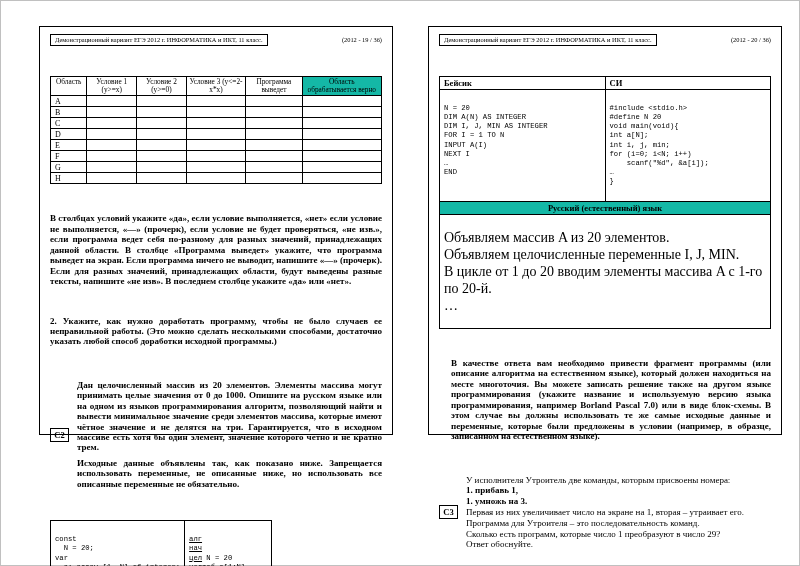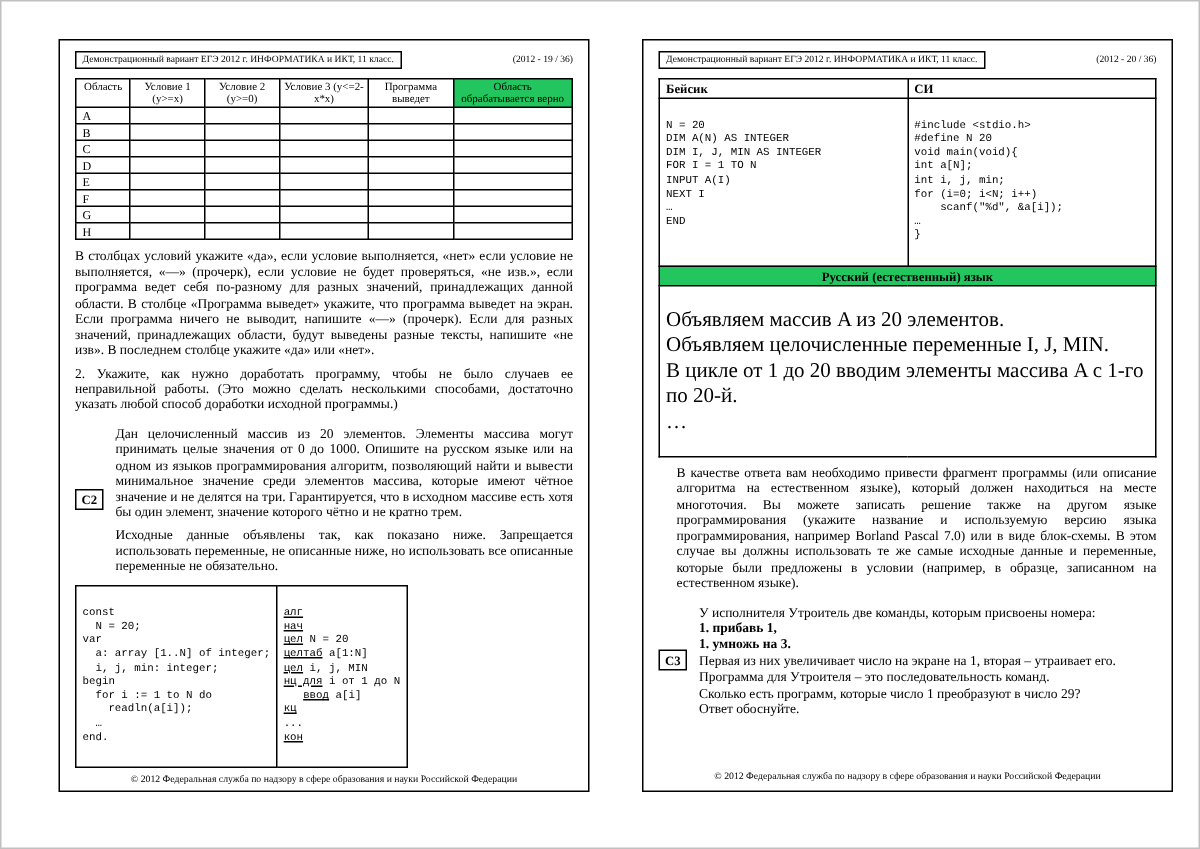--- a/index.html
+++ b/index.html
@@ -7,39 +7,39 @@
   body { font-family: "Liberation Serif", serif; color: #000; overflow: hidden; }
 
   .canvas {
     width: 800px; height: 566px;
     border: 1px solid #c0c0c0;
     display: flex; gap: 35px;
     padding: 25px 17px 18px 38px;
     background: #ffffff;
   }
   .page {
-    width: 355px; height: 502px;
+    width: 355px; height: 409px;
     border: 1px solid #000;
     background: #fff;
     padding: 7px 10px 6px 10px;
-    display: flex; flex-direction: column;
+    display: flex; flex-direction: column; gap: 24px;
   }
 
   .page-header { display: flex; align-items: flex-start; font-size: 6.4px; line-height: 1.2; margin-bottom: 6px; }
   .header-box { border: 1px solid #000; padding: 1px 4px; }
   .header-page { margin-left: auto; padding-top: 2px; white-space: nowrap; }
 
   table { border-collapse: collapse; }
 
   .cond-table { width: 100%; font-size: 7.3px; }
   .cond-table th { border: 1px solid #000; padding: 1px 2px; font-weight: normal; text-align: center; vertical-align: top; line-height: 1.15; }
   .cond-table td { border: 1px solid #000; height: 11px; font-size: 8px; text-align: left; padding: 0 0 0 4px; vertical-align: middle; }
-  .shaded { background: #22c55e; }
-
-  p.body { font-size: 9px; line-height: 1.16; text-align: justify; margin-top: 5px; }
+  .shaded { background: #14b8a6; }
+
+  p.body { font-size: 9px; line-height: 1.16; text-align: justify; margin-top: 5px; font-weight: bold; }
 
   .task { display: flex; margin-top: 9px; align-items: center; }
   .task-label { border: 1px solid #000; font-weight: bold; font-size: 8.5px; width: 19px; height: 14px; flex: none; display: flex; align-items: center; justify-content: center; }
   .task-body { margin-left: 8px; flex: 1; }
   .task-body p.body:first-child { margin-top: 0; }
 
   .code-table { margin-top: 7px; }
   .code-table th { border: 1px solid #000; text-align: left; font-weight: bold; font-size: 8.5px; padding: 1px 4px; }
   .code-table td { border: 1px solid #000; padding: 14px 4px; vertical-align: top; }
   .code-table.c2 { width: 215px; }

